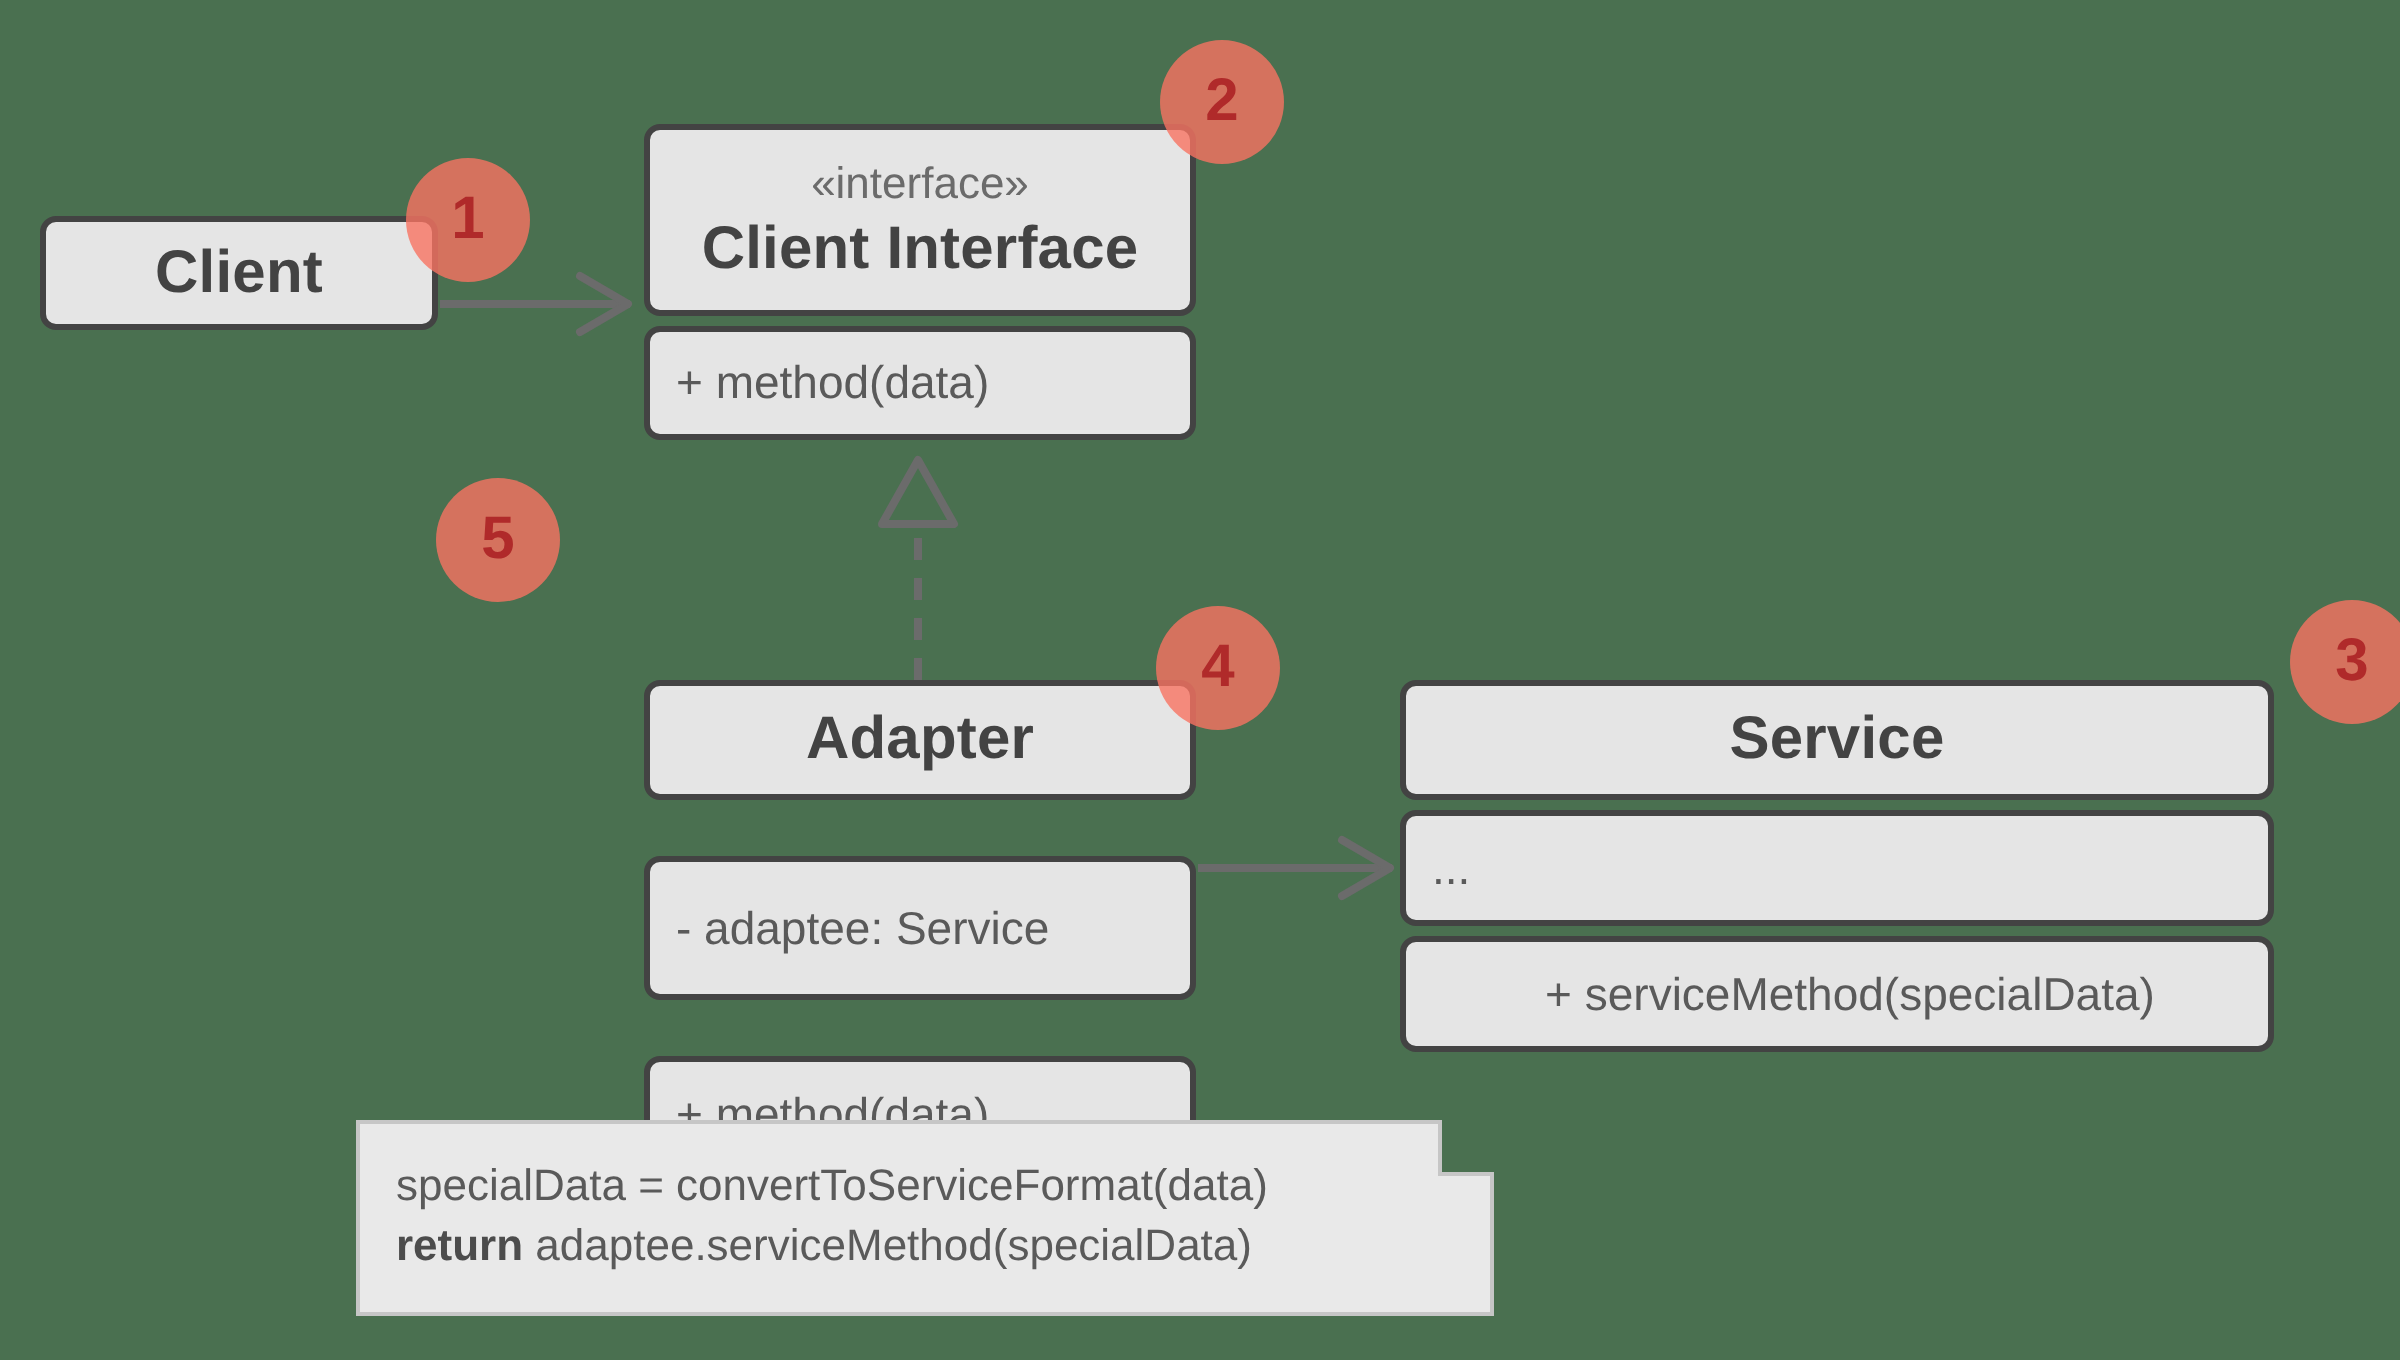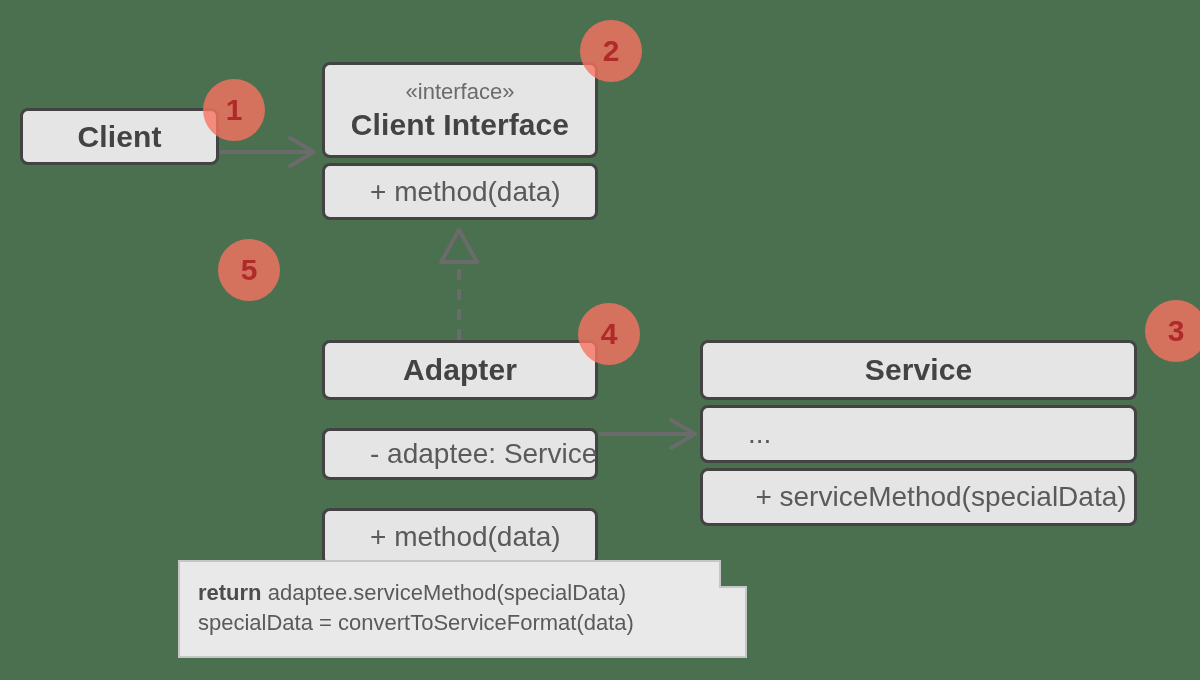--- a/index.html
+++ b/index.html
@@ -59,24 +59,23 @@
     color: #434343;
     letter-spacing: .1px;
   }
   .cls-stereotype {
     font-size: 22px;
     color: #6b6b6b;
     font-weight: normal;
     margin-bottom: 3px;
   }
   .member {
-    font-size: 28px;
+    font-size: 23px;
     color: #5a5a5a;
     white-space: nowrap;
-    margin-left: 32px;
   }
 
   
   .uml-note {
     position: absolute;
     background: #e9e9e9;
     border: 2px solid #c6c6c6;
     box-sizing: border-box;
     padding: 16px 18px 14px 18px;
     color: #5a5a5a;
@@ -171,21 +170,21 @@
     </div>
     <div class="compartment members" style="height:57px;">
       <div class="member">+ method(data)</div>
     </div>
   </div>
 
   <div class="uml-class" style="left:322px; top:340px; width:276px;gap:28px;">
     <div class="compartment head" style="height:60px;">
       <div class="cls-name">Adapter</div>
     </div>
-    <div class="compartment members" style="height:52px;justify-content:center;">
+    <div class="compartment members" style="height:72px;justify-content:center;">
       <div class="member">- adaptee: Service</div>
     </div>
     <div class="compartment members" style="height:58px;">
       <div class="member">+ method(data)</div>
     </div>
   </div>
 
   <div class="uml-class" style="left:700px; top:340px; width:437px;">
     <div class="compartment head" style="height:60px;text-align:right;">
       <div class="cls-name">Service</div>
@@ -194,22 +193,22 @@
       <div class="member">...</div>
     </div>
     <div class="compartment members" style="height:58px;align-items:center;">
       <div class="member">+ serviceMethod(specialData)</div>
     </div>
   </div>
 
   <div class="uml-note" style="left:178px; top:560px; width:569px; height:98px;">
     <div class="fold-tri"></div>
     <div class="fold"></div>
+    <div class="note-line">specialData = convertToServiceFormat(data)</div>
     <div class="note-line"><b>return</b><span> adaptee.serviceMethod(specialData)</span></div>
-    <div class="note-line">specialData = convertToServiceFormat(data)</div>
   </div>
 
   <div class="badge" style="left:203px; top:79px;">
     <span>1</span>
   </div>
   <div class="badge" style="left:580px; top:20px;">
     <span>2</span>
   </div>
   <div class="badge" style="left:1145px; top:300px;">
     <span>3</span>

